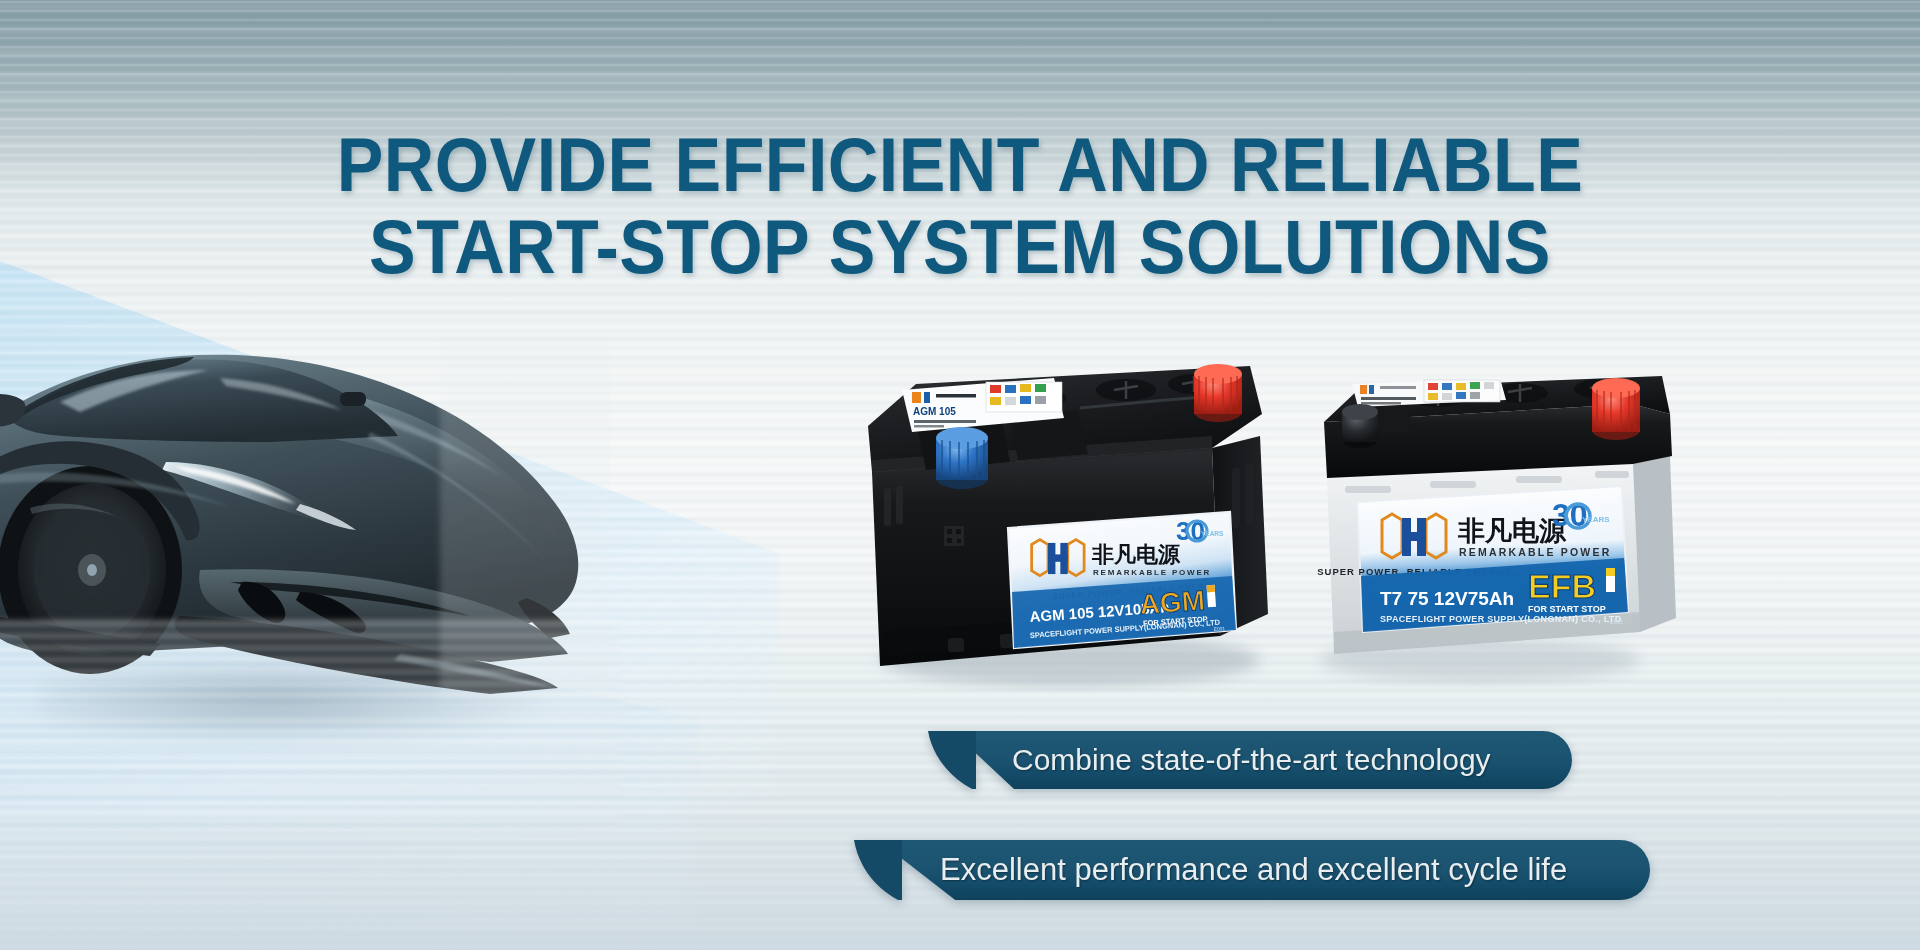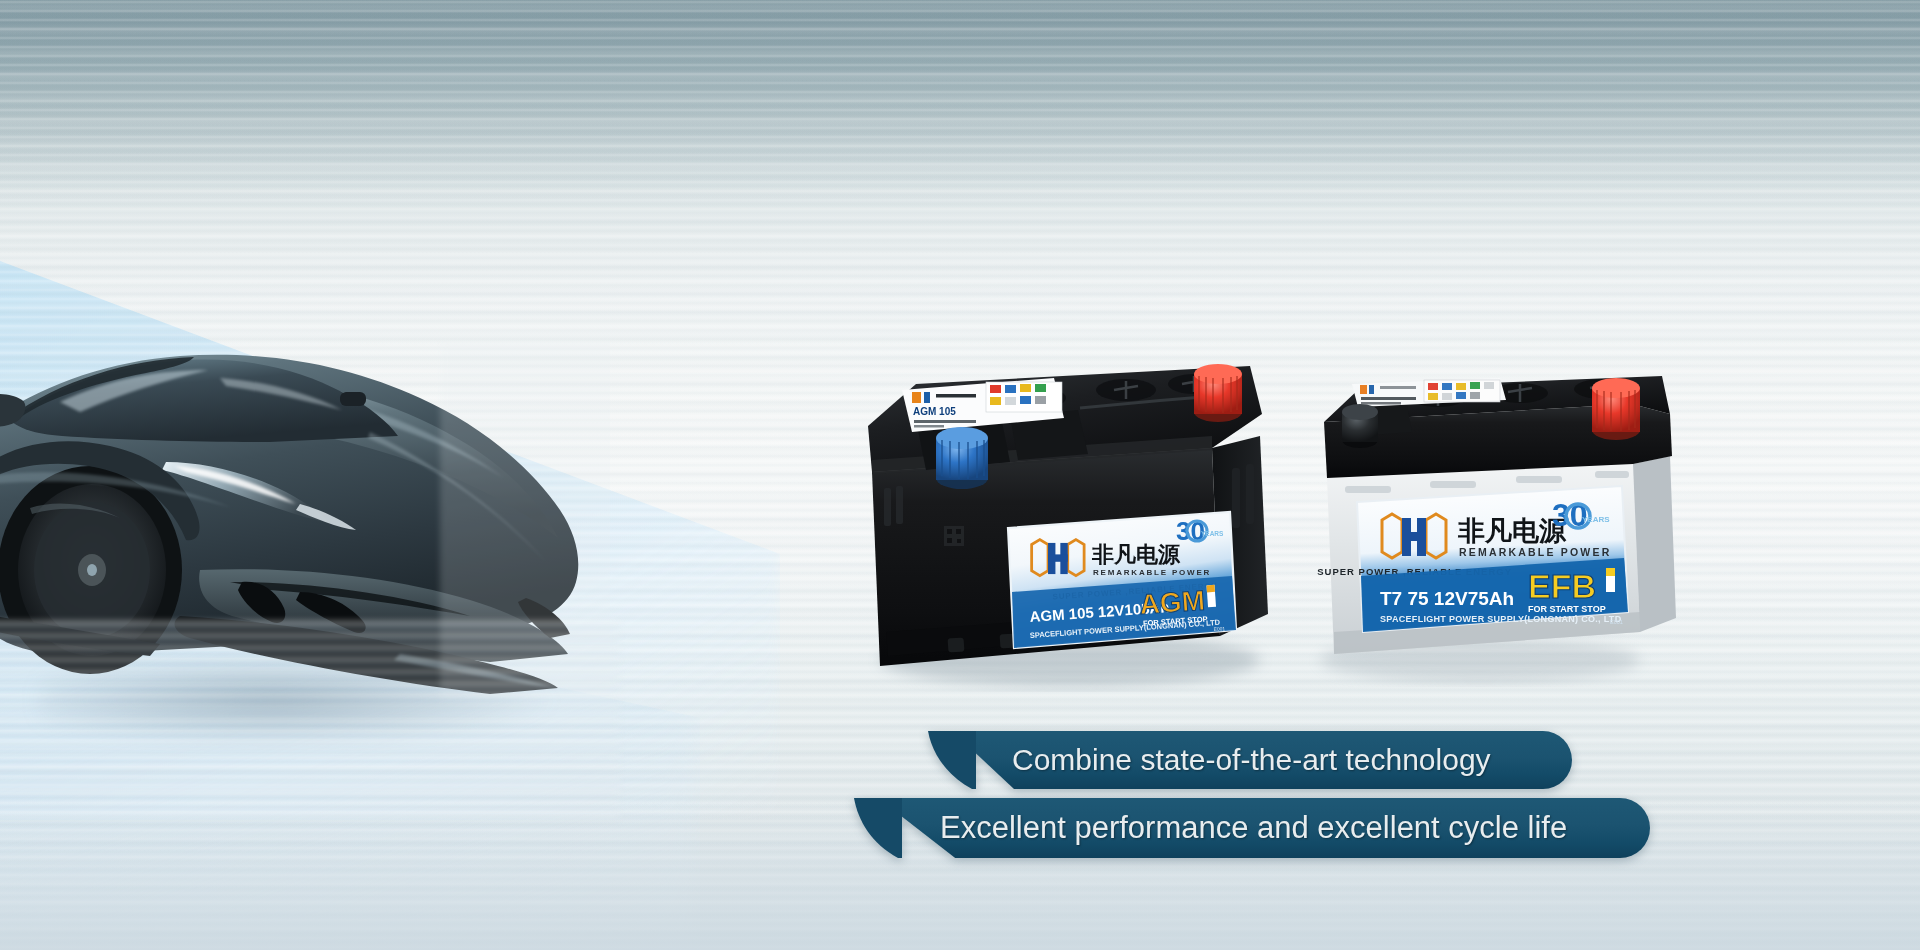--- a/index.html
+++ b/index.html
@@ -136,21 +136,21 @@
     position:relative; z-index:2;
     white-space:nowrap;
     text-shadow:1px 1px 2px rgba(0,0,0,.35);
   }
 
   #pill-1 {
     left:952px; top:731px; width:620px; height:58px;
     font-size:30px; padding-left:60px;
   }
   #pill-2 {
-    left:878px; top:798px; width:772px; height:60px;
+    left:878px; top:840px; width:772px; height:60px;
     font-size:31px; padding-left:62px;
   }
   #pill-1 .pill-bg { border-radius:0 29px 29px 0; }
   #pill-2 .pill-bg { border-radius:0 30px 30px 0; }
 
   
   .nose-svg { position:absolute; left:-46px; top:0; height:100%; width:70px; z-index:1; }
 
   
   .bottom-fade {
@@ -270,20 +270,24 @@
       <path d="M 0 342 C 50 350 120 362 190 374 L 180 386 C 110 378 44 366 0 356 Z" fill="#101518"></path>
 
       <path d="M 18 206 C 90 196 180 206 262 238 C 200 218 110 206 20 214 Z" fill="#9ab1bb" opacity=".30" filter="url(#soft)"></path>
       <path d="M 400 162 C 470 196 534 244 578 294 C 536 248 474 200 398 168 Z" fill="#c3d6de" opacity=".28" filter="url(#soft)"></path>
 
       <rect x="470" y="70" width="190" height="360" fill="#e9f0f3" opacity=".18" filter="url(#softer)"></rect>
     </svg>
   </div>
   <div class="road-blur"></div>
 
+  <div class="title-block">
+    <div class="title-line l1">PROVIDE EFFICIENT AND RELIABLE</div>
+    <div class="title-line l2">START-STOP SYSTEM SOLUTIONS</div>
+  </div>
 
   <div class="batt-zone">
     <svg width="900" height="380" viewBox="0 0 900 380" xmlns="http://www.w3.org/2000/svg">
       <defs>
         <linearGradient id="blkFront" x1="0" y1="0" x2="0" y2="1">
           <stop offset="0%" stop-color="#2a2d30"></stop>
           <stop offset="25%" stop-color="#18191b"></stop>
           <stop offset="75%" stop-color="#0e0f11"></stop>
           <stop offset="100%" stop-color="#07080a"></stop>
         </linearGradient>

